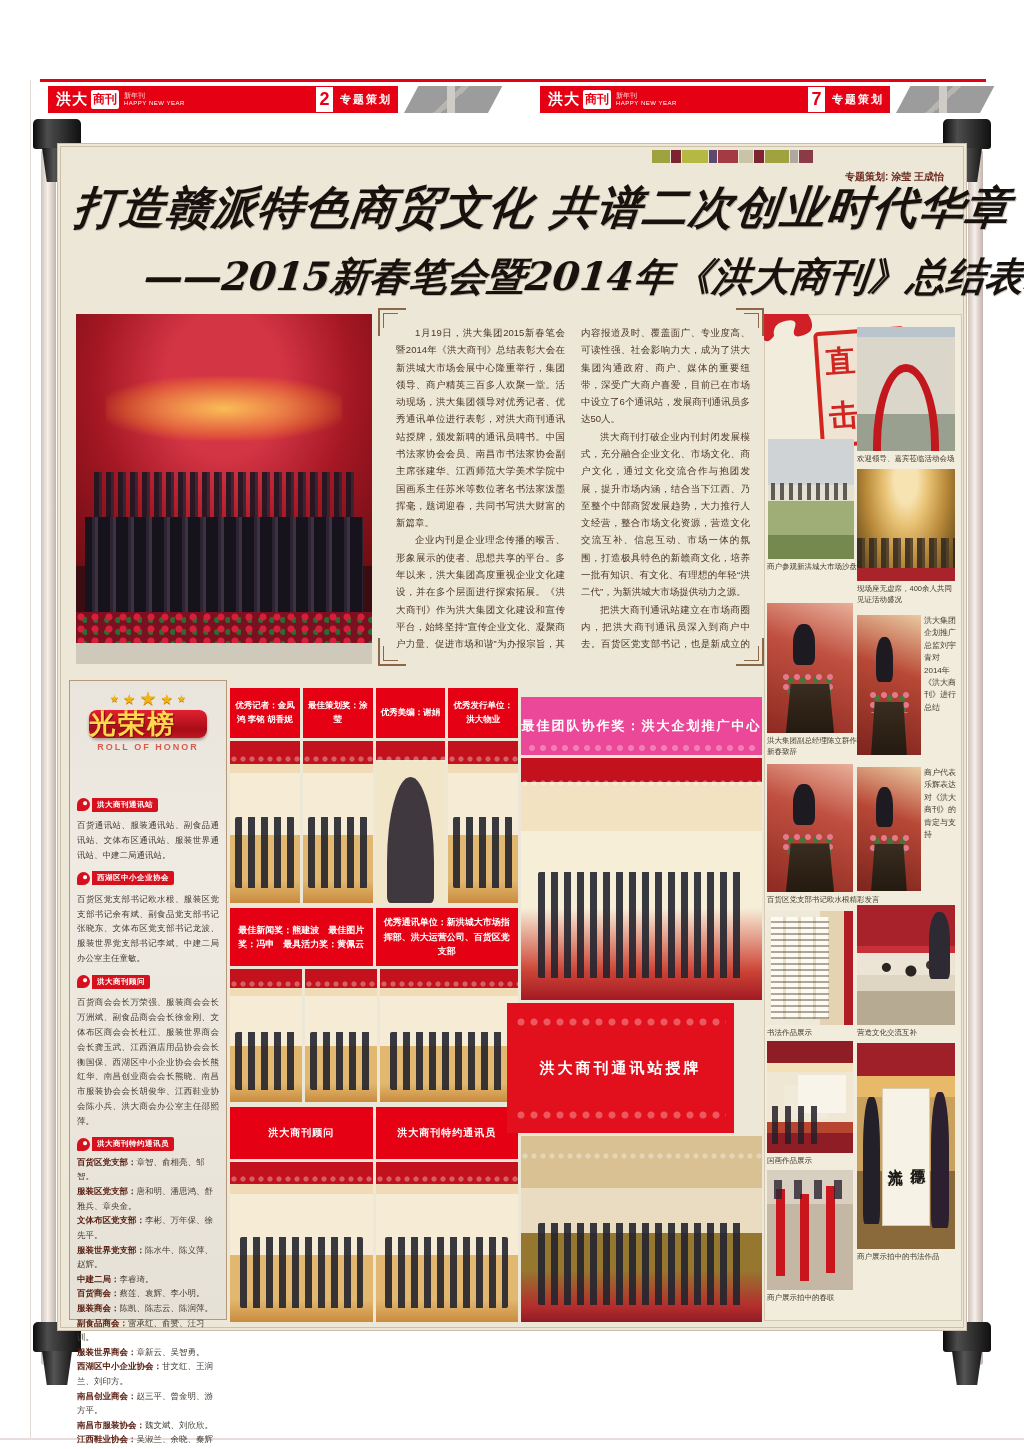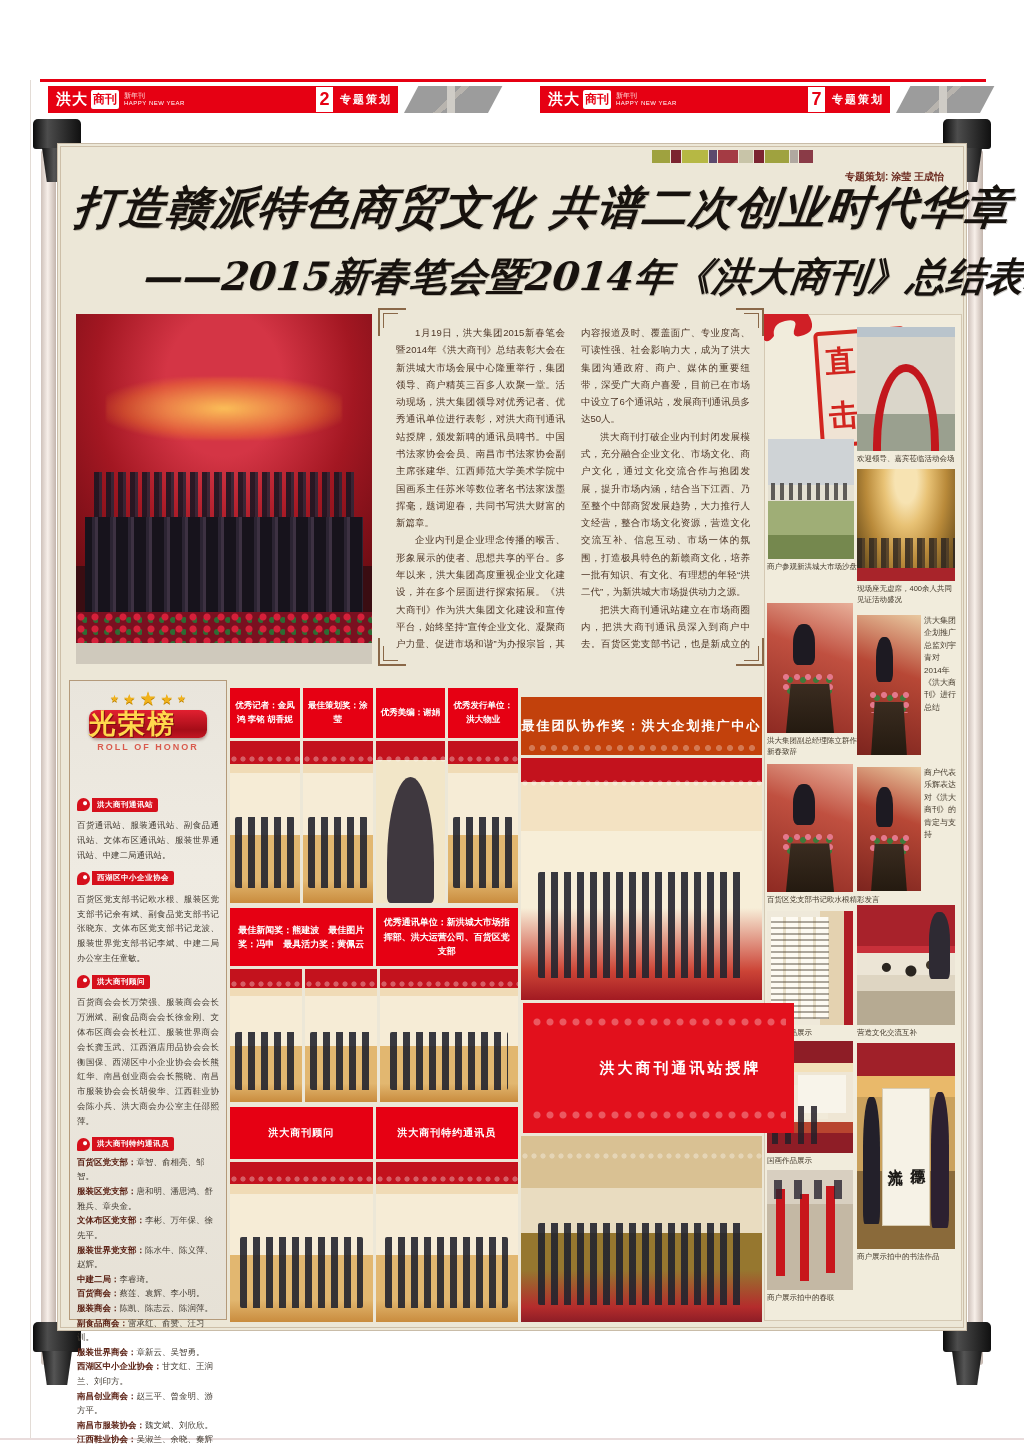--- a/index.html
+++ b/index.html
@@ -175,21 +175,21 @@
   .aph{position:relative;overflow:hidden;flex:1;
      background:linear-gradient(180deg,#c3121d 0 14%,#f0dbb6 14% 20%,#f6ecd6 20% 58%,#e2b770 58% 86%,#c98c3e 100%);}
   .aph::before{content:"";position:absolute;left:0;right:0;top:9%;height:6px;opacity:.8;
      background-image:radial-gradient(circle at 4px 3px,rgba(255,255,255,.4) 2.2px,transparent 3px);
      background-size:9px 6px;background-repeat:repeat-x;}
   .aph::after{content:"";position:absolute;left:7%;right:7%;bottom:9%;height:44%;opacity:.9;border-radius:2px;
      background:repeating-linear-gradient(90deg,#23242e 0 7px,transparent 7px 13px);}
   .aph.portrait{background:linear-gradient(180deg,#c3121d 0 12%,#f2e6c8 12%);}
   .aph.portrait::after{left:16%;right:16%;bottom:0;height:78%;
      background:#2b2530;border-radius:50% 50% 8% 8%/68% 68% 5% 5%;}
-  .banner{position:absolute;background:#c2410c;color:#fff;font-weight:bold;display:flex;align-items:center;
+  .banner{position:absolute;background:#ec4899;color:#fff;font-weight:bold;display:flex;align-items:center;
      justify-content:center;letter-spacing:2px;}
   .banner::after{content:"";position:absolute;left:6px;right:6px;bottom:4px;height:7px;opacity:.65;
      background-image:radial-gradient(circle at 5px 4px,rgba(255,255,255,.45) 2.6px,transparent 3.4px);
      background-size:11px 7px;background-repeat:repeat-x;}
   .redblock{position:absolute;background:#e2101c;color:#fff;font-weight:bold;display:flex;align-items:center;
      justify-content:center;letter-spacing:3px;font-size:15px;}
   .redblock::before,.redblock::after{content:"";position:absolute;left:8px;right:8px;height:9px;opacity:.6;
      background-image:radial-gradient(circle at 6px 5px,rgba(255,255,255,.5) 3px,transparent 4px);
      background-size:13px 9px;background-repeat:repeat-x;}
   .redblock::before{top:14px;} .redblock::after{bottom:14px;}
@@ -427,18 +427,18 @@
         <div class="lbl" style="font-size:10px;letter-spacing:1px;">洪大商刊顾问</div>
         <div class="lbl" style="font-size:10px;letter-spacing:1px;">洪大商刊特约通讯员</div>
       </div>
       <div class="phrow" style="left:0;top:482px;width:288px;height:160px;">
         <div class="aph"></div>
         <div class="aph"></div>
       </div>
 
       <div class="banner" style="left:291px;top:17px;width:241px;height:58px;font-size:13px;">最佳团队协作奖：洪大企划推广中心</div>
       <div class="aph v-team" style="position:absolute;left:291px;top:78px;width:241px;height:242px;"></div>
-      <div class="redblock" style="left:293px;top:323px;width:227px;height:130px;padding-left:44px;">洪大商刊通讯站授牌</div>
+      <div class="redblock" style="left:277px;top:323px;width:227px;height:130px;">洪大商刊通讯站授牌</div>
       <div class="aph v-cer" style="position:absolute;left:291px;top:456px;width:241px;height:186px;"></div>
     </div>
 
   </div>
 </div>
 
 </body></html>

